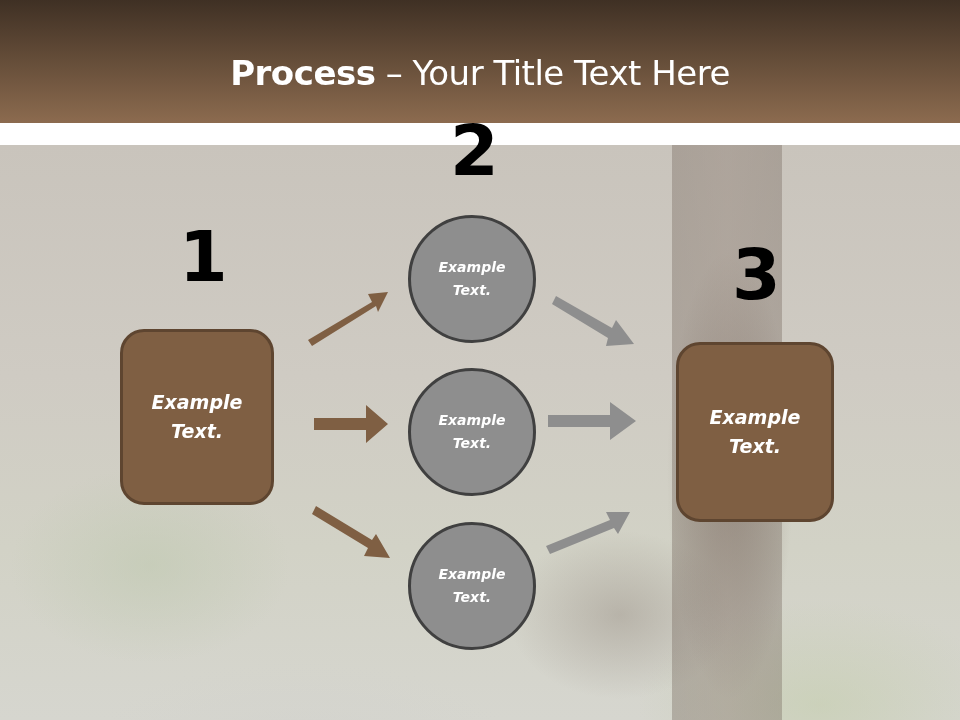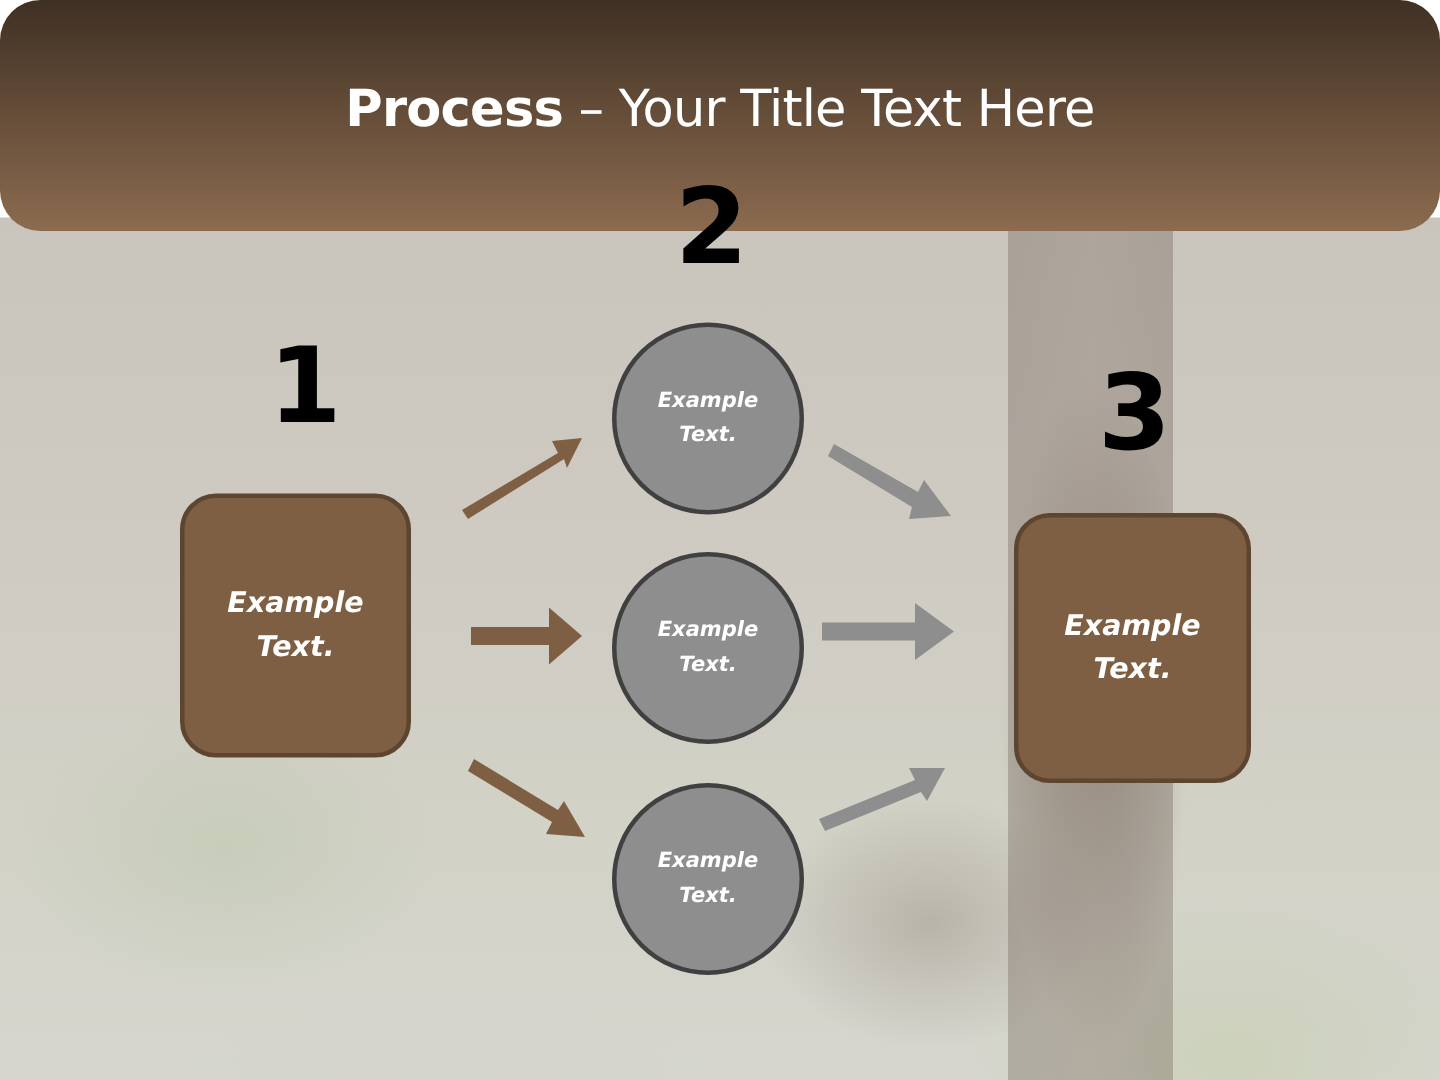--- a/index.html
+++ b/index.html
@@ -12,23 +12,22 @@
       radial-gradient(ellipse 200px 140px at 150px 420px, rgba(190,200,175,0.55), rgba(190,200,175,0) 70%),
       radial-gradient(ellipse 260px 150px at 820px 560px, rgba(195,205,170,0.55), rgba(195,205,170,0) 70%),
       radial-gradient(ellipse 300px 120px at 300px 600px, rgba(210,210,205,0.6), rgba(210,210,205,0) 70%),
       linear-gradient(180deg, #c9c4bc 0%, #cfcbc3 40%, #d2d2c6 70%, #d6d6cf 100%);
   }
   .post {
     position: absolute; left: 672px; top: 145px; width: 110px; height: 575px;
     background: linear-gradient(90deg, rgba(110,95,85,0.35), rgba(140,125,115,0.45) 50%, rgba(110,95,85,0.35));
   }
   .header {
-    position: absolute; left: 0; top: 0; width: 960px; height: 154px;
+    position: absolute; left: 0; top: 0; width: 960px; height: 123px;
     background: linear-gradient(180deg, #3f3024 0%, #5e4835 40%, #8c6b4f 100%);
-    border-radius: 27px;
   }
   .title {
     position: absolute; left: 0; top: 53px; width: 960px; text-align: center;
     color: #ffffff; font-size: 34px; font-family: "DejaVu Sans", sans-serif; letter-spacing: -0.5px;
   }
   .title .bold { font-weight: bold; }
   .num {
     position: absolute; color: #000; font-weight: bold; font-size: 70px;
     font-family: "DejaVu Sans", sans-serif; line-height: 1;
   }

